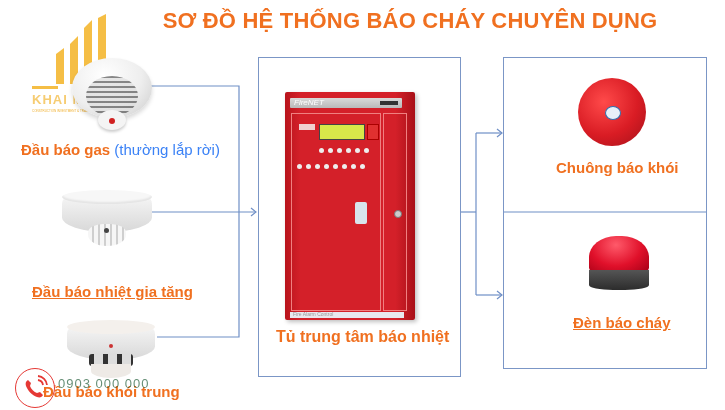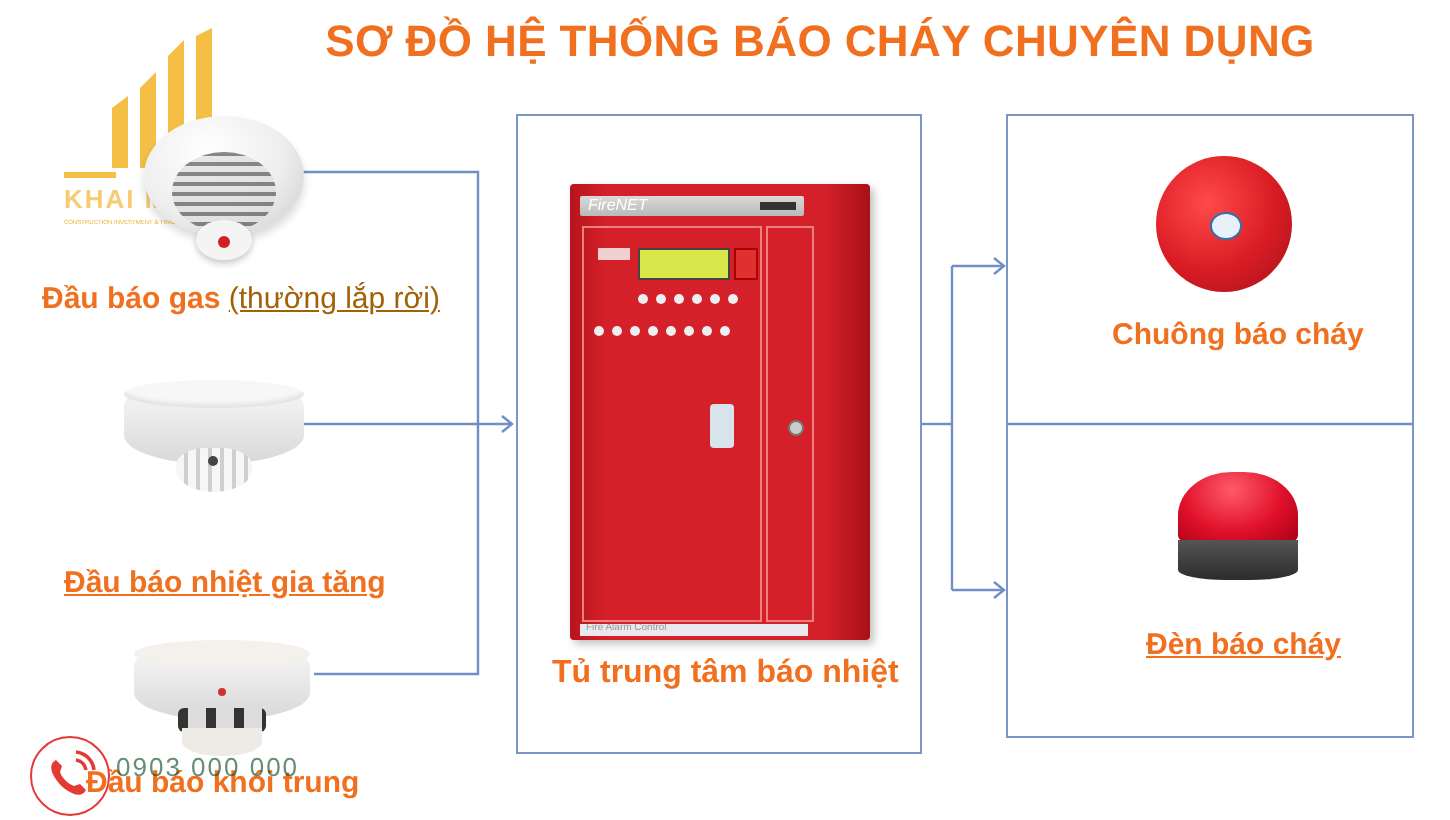--- a/index.html
+++ b/index.html
@@ -1,20 +1,20 @@
 <!DOCTYPE html>
 <html><head>
 <meta charset="utf-8">
 <style>
   html,body{margin:0;padding:0;background:#fff;}
   body{width:725px;height:410px;position:relative;overflow:hidden;font-family:"Liberation Sans","DejaVu Sans",sans-serif;}
   .abs{position:absolute;}
   .title{left:0;width:725px;top:8px;text-align:center;color:#f07020;font-weight:bold;font-size:22px;letter-spacing:0.2px;padding-left:95px;box-sizing:border-box;}
   .lbl{color:#f07020;font-weight:bold;font-size:15px;white-space:nowrap;}
-  .lbl .normal{color:#a16207;font-weight:normal;text-decoration:underline;}
+  .lbl .normal{color:#3b82f6;font-weight:normal;}
   .box{border:1.5px solid #7b96c6;box-sizing:border-box;}
   svg.lines{position:absolute;left:0;top:0;}
   
   .det{border-radius:50%;background:radial-gradient(ellipse at 40% 30%,#ffffff 0%,#eeeeee 55%,#c9c9c9 100%);box-shadow:0 3px 4px rgba(0,0,0,.15);}
   .det-base{border-radius:8px 8px 50% 50%/8px 8px 40% 40%;background:linear-gradient(#f5f5f5,#d8d8d8);}
   
   .panel{background:linear-gradient(90deg,#b8141c 0%,#d42029 12%,#d42029 85%,#a81018 100%);border-radius:2px;box-shadow:2px 2px 4px rgba(0,0,0,.25);}
   .panel-top{background:linear-gradient(#d9d9d9,#b9b9b9);color:#fff;font-size:8px;font-style:italic;}
   .lcd{background:#d8e84a;border:1px solid #444;}
   .btn{width:5px;height:5px;border-radius:50%;background:#eee;display:inline-block;margin:0 2px;}
@@ -82,21 +82,21 @@
 <div class="abs" style="left:67px;top:320px;width:88px;height:62px;">
   <div class="det-base" style="position:absolute;left:0;top:6px;width:88px;height:34px;"></div>
   <div style="position:absolute;left:0;top:0;width:88px;height:14px;border-radius:50%;background:#f4f0ec;"></div>
   <div style="position:absolute;left:22px;top:34px;width:44px;height:12px;background:repeating-linear-gradient(90deg,#333 0 5px,#ddd 5px 14px);border-radius:3px;"></div>
   <div style="position:absolute;left:24px;top:44px;width:40px;height:14px;border-radius:0 0 50% 50%;background:#eeeae6;"></div>
   <div style="position:absolute;left:42px;top:24px;width:4px;height:4px;border-radius:50%;background:#c33;"></div>
 </div>
 <div class="abs lbl" style="left:43px;top:383px;">Đầu báo khói trung</div>
 
 <div class="abs box" style="left:258px;top:57px;width:203px;height:320px;"></div>
-<div class="abs panel" style="left:285px;top:92px;width:130px;height:228px;padding-left:20px;">
+<div class="abs panel" style="left:285px;top:92px;width:130px;height:228px;">
   <div class="panel-top" style="position:absolute;left:5px;top:6px;width:112px;height:10px;border-radius:1px;">
     <span style="position:absolute;left:4px;top:0;line-height:10px;">FireNET</span>
     <span style="position:absolute;right:4px;top:3px;width:18px;height:4px;background:#333;"></span>
   </div>
   <div style="position:absolute;left:6px;top:21px;width:88px;height:196px;border:1px solid #f08080;"></div>
   <div style="position:absolute;left:98px;top:21px;width:22px;height:196px;border:1px solid #f08080;"></div>
   <div class="lcd" style="position:absolute;left:34px;top:32px;width:44px;height:14px;"></div>
   <div style="position:absolute;left:82px;top:32px;width:10px;height:14px;background:#e03030;border:1px solid #a00;"></div>
   <div style="position:absolute;left:14px;top:32px;width:16px;height:6px;background:#f0d0d0;"></div>
   <div style="position:absolute;left:32px;top:52px;width:60px;line-height:8px;">
@@ -111,21 +111,21 @@
     <span style="font-size:5px;color:#999;position:absolute;left:3px;top:-1px;white-space:nowrap;">Fire Alarm Control</span>
   </div>
 </div>
 <div class="abs lbl" style="left:276px;top:328px;font-size:16px;">Tủ trung tâm báo nhiệt</div>
 
 <div class="abs box" style="left:503px;top:57px;width:204px;height:312px;"></div>
 
 <div class="abs bell" style="left:578px;top:78px;width:68px;height:68px;">
   <div style="position:absolute;left:27px;top:28px;width:14px;height:12px;border-radius:50%;background:#e8f0f8;border:1px solid #3070b0;"></div>
 </div>
-<div class="abs lbl" style="left:556px;top:159px;">Chuông báo cháy</div>
+<div class="abs lbl" style="left:556px;top:159px;">Chuông báo khói</div>
 
 <div class="abs" style="left:589px;top:236px;width:60px;height:56px;">
   <div class="lamp-top" style="position:absolute;left:0;top:0;width:60px;height:36px;"></div>
   <div class="lamp-base" style="position:absolute;left:0;top:34px;width:60px;height:20px;"></div>
 </div>
 <div class="abs lbl" style="left:573px;top:314px;text-decoration:underline;">Đèn báo cháy</div>
 
 <div class="abs" style="left:15px;top:368px;width:40px;height:40px;border:1.5px solid #e53935;border-radius:50%;box-sizing:border-box;">
   <svg width="38" height="38" viewBox="0 0 38 38">
     <path d="M12 11c-2 1-3 3-2 6 2 5 6 9 11 11 3 1 5 0 6-2l-3-3-3 1c-3-1-6-4-7-7l1-3z" fill="#e53935"></path>

